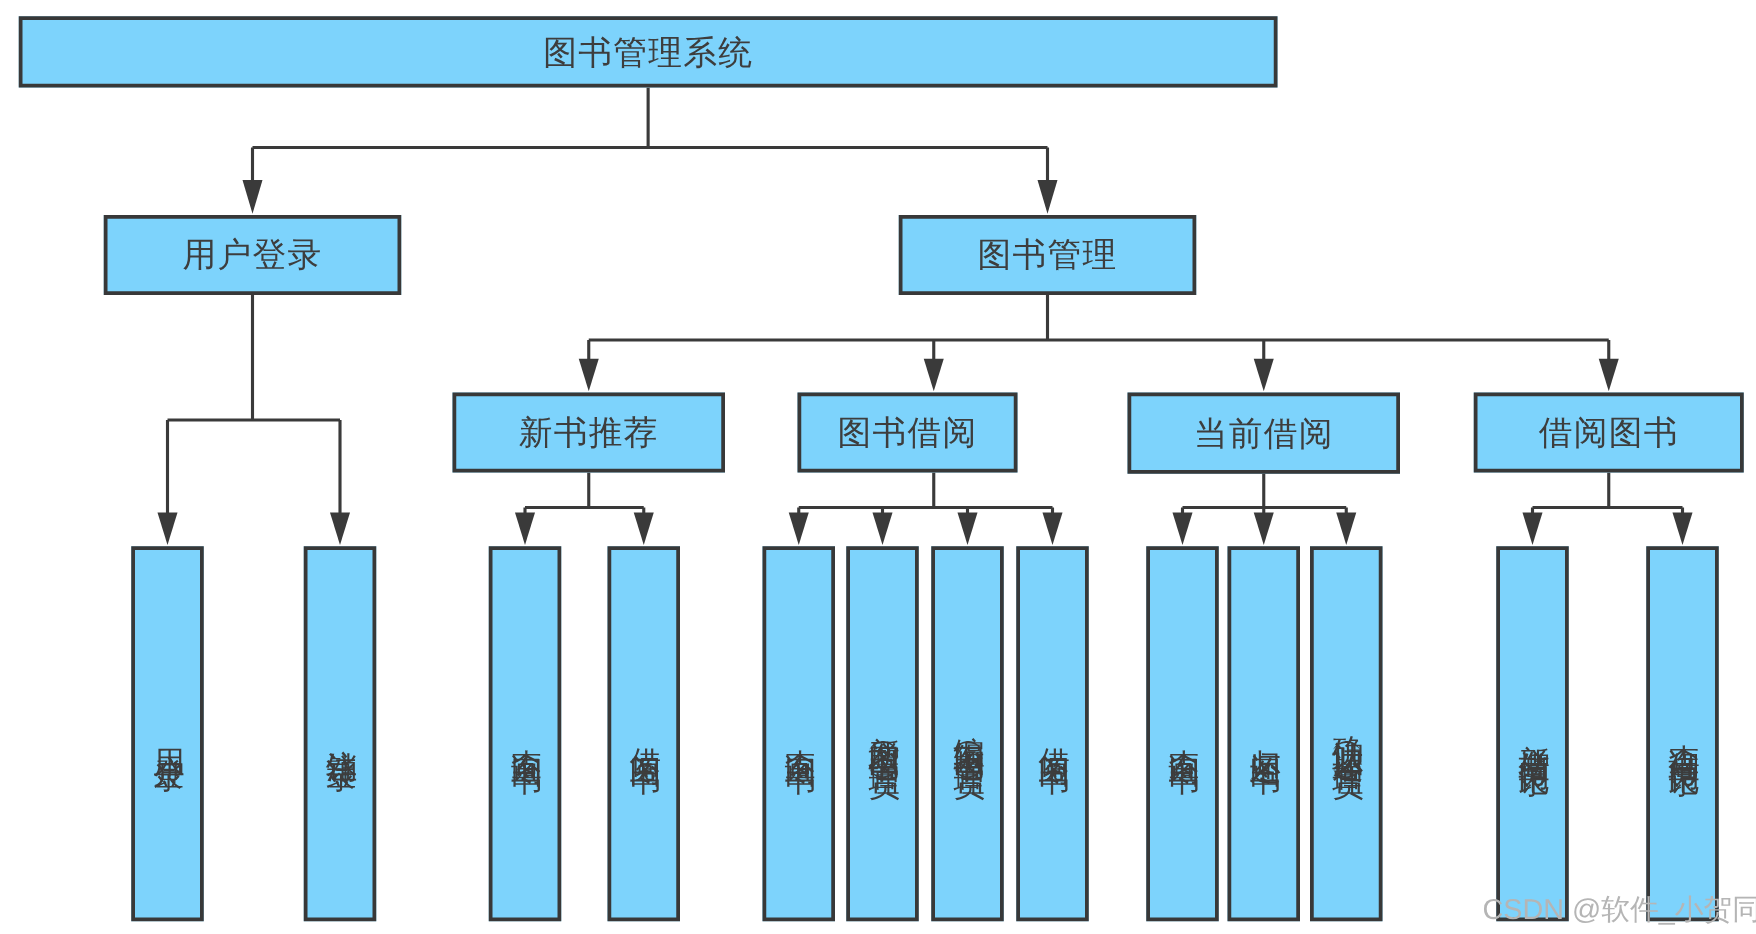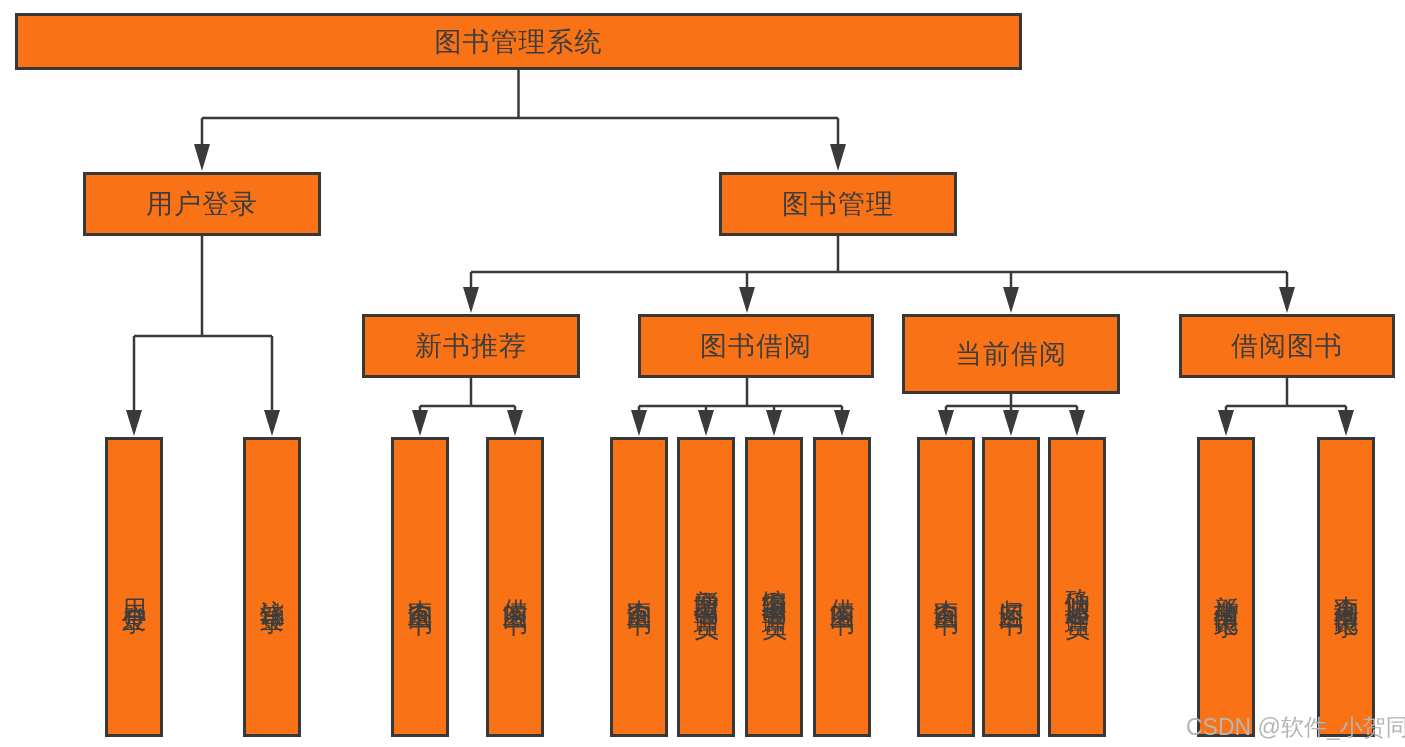--- a/index.html
+++ b/index.html
@@ -2,39 +2,39 @@
 <html><head>
 <meta charset="utf-8">
 <style>
   html,body{margin:0;padding:0;background:#ffffff;}
   .canvas{
     position:relative;width:1405px;height:747px;background:#ffffff;overflow:hidden;
     font-family:"Liberation Sans","DejaVu Sans",sans-serif;
   }
   .connectors{position:absolute;left:0;top:0;z-index:0;}
   .node{
-    position:absolute;box-sizing:border-box;background:#f97316;
+    position:absolute;box-sizing:border-box;background:#7dd3fc;
     border:3px solid #383838;color:#3d3d3d;z-index:1;
     display:flex;align-items:center;justify-content:center;
   }
   .h-box{font-size:27px;letter-spacing:1px;white-space:nowrap;}
   .v-box{width:58px;height:300px;top:437px;}
   .v-label{
     writing-mode:vertical-rl;text-orientation:mixed;
     font-size:25px;line-height:1.1;letter-spacing:4px;white-space:nowrap;
   }
   
   .n-root{left:15px;top:13px;width:1007px;height:57px;}
   
   .n-user-login{left:83px;top:172px;width:238px;height:64px;}
   .n-book-mgmt{left:719px;top:172px;width:238px;height:64px;}
   
   .n-new-book-rec{left:362px;top:314px;width:218px;height:64px;}
-  .n-book-borrow{left:638px;top:314px;width:236px;height:64px;justify-content:center;}
-  .n-current-borrow{left:902px;top:314px;width:218px;height:80px;}
+  .n-book-borrow{left:638px;top:314px;width:176px;height:64px;justify-content:center;}
+  .n-current-borrow{left:902px;top:314px;width:218px;height:65px;}
   .n-borrow-record{left:1179px;top:314px;width:216px;height:64px;}
   
   .n-login{left:105px;}
   .n-logout{left:243px;}
   .n-rec-query{left:391px;}
   .n-rec-borrow{left:486px;}
   .n-bb-query{left:610px;}
   .n-bb-add{left:677px;}
   .n-bb-edit{left:745px;}
   .n-bb-borrow{left:813px;}

